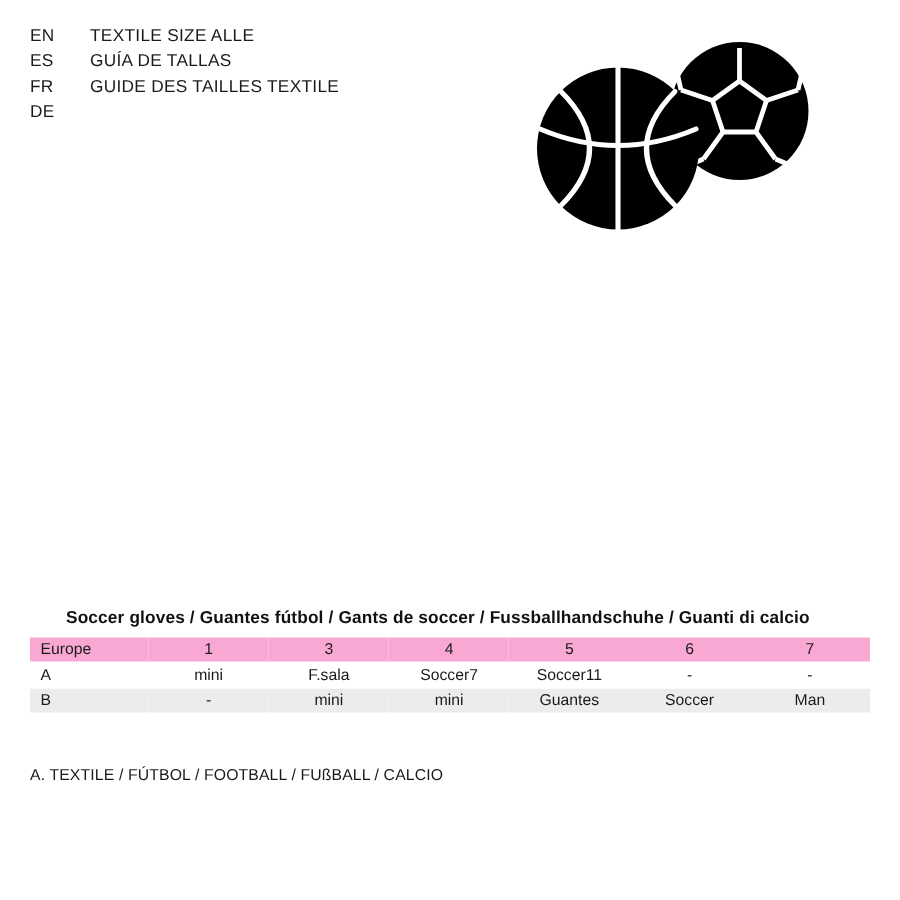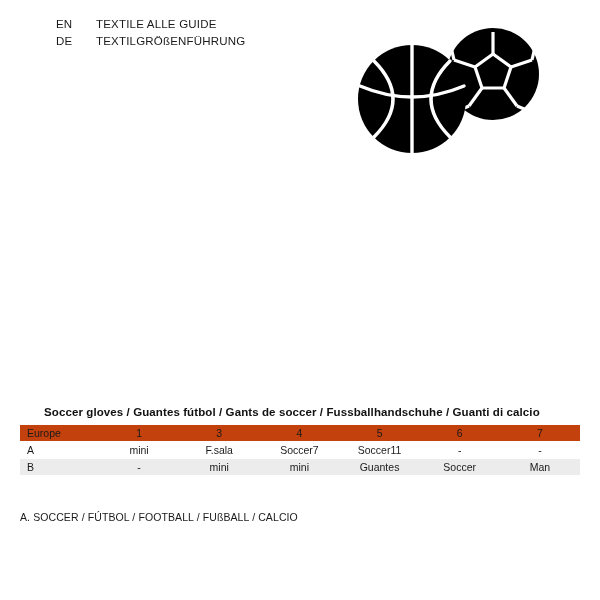--- a/index.html
+++ b/index.html
@@ -21,21 +21,20 @@
     position: absolute;
     left: 20px;
     top: 16px;
     width: 320px;
   }
   .lang-row {
     display: flex;
     align-items: center;
     height: 17px;
     line-height: 17px;
-    margin-left: 36px;
   }
   .lang-code {
     width: 40px;
     font-size: 11.5px;
     letter-spacing: 0.2px;
     color: #1a1a1a;
   }
   .lang-title {
     font-size: 11.5px;
     letter-spacing: 0.2px;
@@ -79,21 +78,21 @@
   table.size-table td {
     font-size: 10.5px;
     color: #1a1a1a;
     height: 16px;
     padding: 0;
     text-align: center;
     vertical-align: middle;
     border-bottom: 1px solid #ffffff;
   }
   table.size-table tr.row-head td {
-    background: #c2410c;
+    background: #f9a8d4;
   }
   table.size-table tr.row-alt td {
     background: #ececec;
   }
   table.size-table tr.row-plain td {
     background: #ffffff;
   }
   table.size-table td.label-cell {
     text-align: left;
     padding-left: 7px;
@@ -114,25 +113,32 @@
     letter-spacing: 0.1px;
     white-space: nowrap;
   }
 </style>
 </head>
 <body>
 
 <div class="lang-block">
   <div class="lang-row">
     <span class="lang-code">EN</span>
-    <span class="lang-title">TEXTILE ALLE GUIDE</span>
+    <span class="lang-title">TEXTILE SIZE ALLE</span>
+  </div>
+  <div class="lang-row">
+    <span class="lang-code">ES</span>
+    <span class="lang-title">GUÍA DE TALLAS</span>
+  </div>
+  <div class="lang-row">
+    <span class="lang-code">FR</span>
+    <span class="lang-title">GUIDE DES TAILLES TEXTILE</span>
   </div>
   <div class="lang-row">
     <span class="lang-code">DE</span>
-    <span class="lang-title">TEXTILGRÖßENFÜHRUNG</span>
   </div>
 </div>
 
 <div class="illustration">
   <svg width="210" height="140" viewBox="0 0 210 140" xmlns="http://www.w3.org/2000/svg" aria-hidden="true">
 
     <g>
       <circle cx="143" cy="50" r="46" fill="#000000"></circle>
       <g fill="none" stroke="#ffffff" stroke-width="3.2" stroke-linejoin="round">
         <polygon points="143,30 161,43 154,64 132,64 125,43"></polygon>
@@ -189,14 +195,14 @@
         <td>mini</td>
         <td>Guantes</td>
         <td>Soccer</td>
         <td>Man</td>
       </tr>
     </tbody>
   </table>
 </div>
 
 <div class="legend">
-  <div class="legend-line">A. SOCCER / FÚTBOL / FOOTBALL / FUßBALL / CALCIO</div>
+  <div class="legend-line">A. TEXTILE / FÚTBOL / FOOTBALL / FUßBALL / CALCIO</div>
 </div>
 
 </body></html>

